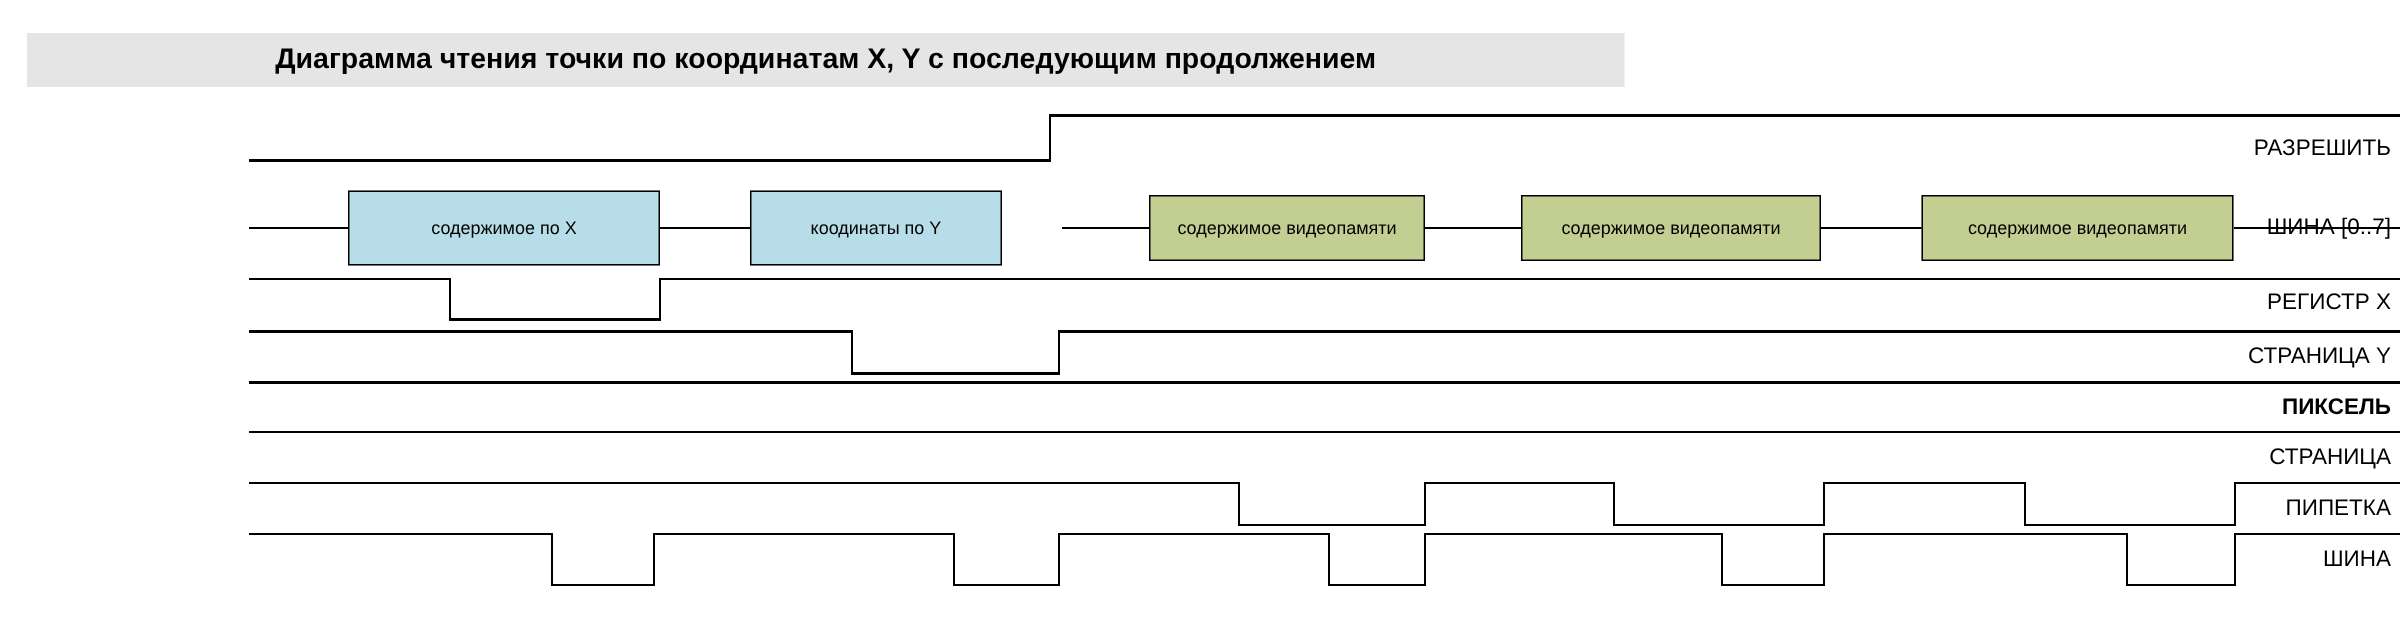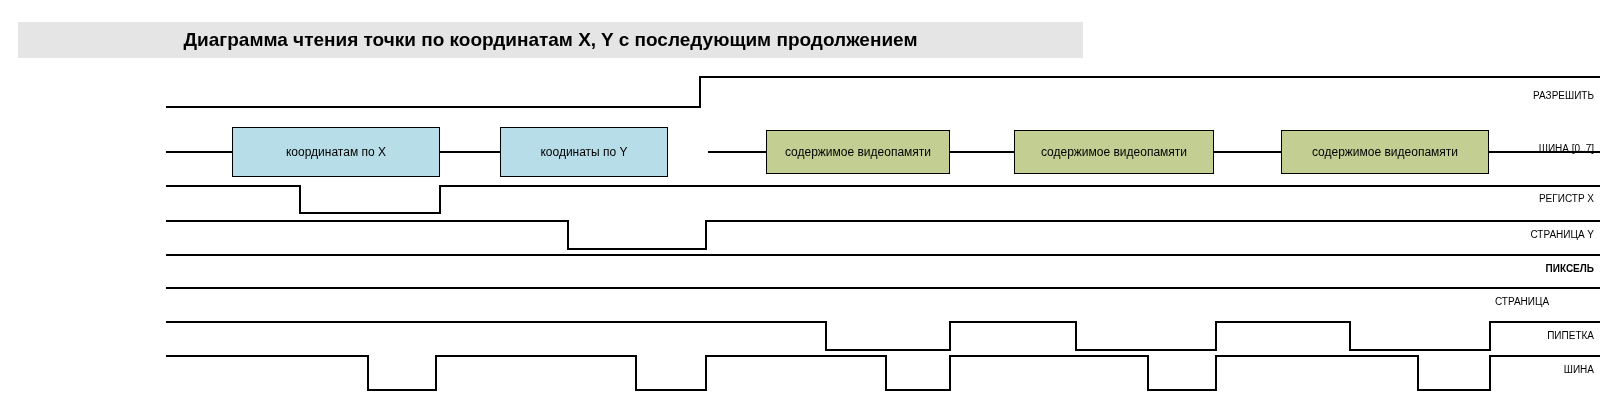--- a/index.html
+++ b/index.html
@@ -38,21 +38,21 @@
     font-size: 19px;
     font-weight: bold;
     color: #000000;
     white-space: nowrap;
   }
   .row-label {
     position: absolute;
     right: 0;
     width: 150px;
     text-align: right;
-    font-size: 10px;
+    font-size: 15px;
     color: #000000;
     white-space: nowrap;
     padding-right: 6px;
     box-sizing: border-box;
   }
   .svg-layer {
     position: absolute;
     left: 0; top: 0;
   }
   .bus-box {
@@ -74,21 +74,21 @@
 
   <div class="title-banner">
     <div class="title-text">Диаграмма чтения точки по координатам X, Y с последующим продолжением</div>
   </div>
 
   <div class="row-label" style="top:90px;">РАЗРЕШИТЬ</div>
   <div class="row-label" style="top:143px;">ШИНА [0..7]</div>
   <div class="row-label" style="top:193px;">РЕГИСТР X</div>
   <div class="row-label" style="top:229px;">СТРАНИЦА Y</div>
   <div class="row-label" style="top:263px;font-weight:bold;">ПИКСЕЛЬ</div>
-  <div class="row-label" style="top:296px;text-align:center;">СТРАНИЦА</div>
+  <div class="row-label" style="top:296px;">СТРАНИЦА</div>
   <div class="row-label" style="top:330px;">ПИПЕТКА</div>
   <div class="row-label" style="top:364px;">ШИНА</div>
 
   <svg class="svg-layer" width="1600" height="417">
     <g fill="none" stroke="#000000" stroke-width="1.6" shape-rendering="crispEdges">
 
       <path d="M166,107 L700,107 L700,77 L1600,77"></path>
 
       <path d="M166,152 L232,152 M440,152 L500,152 M708,152 L766,152 M950,152 L1014,152 M1214,152 L1281,152 M1489,152 L1600,152"></path>
 
@@ -100,21 +100,21 @@
 
       <path d="M166,288 L1600,288"></path>
 
       <path d="M166,322 L826,322 L826,350 L950,350 L950,322 L1076,322 L1076,350 L1216,350 L1216,322 L1350,322 L1350,350 L1490,350 L1490,322 L1600,322"></path>
 
       <path d="M166,356 L368,356 L368,390 L436,390 L436,356 L636,356 L636,390 L706,390 L706,356 L886,356 L886,390 L950,390 L950,356 L1148,356 L1148,390 L1216,390 L1216,356 L1418,356 L1418,390 L1490,390 L1490,356 L1600,356"></path>
     </g>
   </svg>
 
   <div class="bus-box" style="left:232px; top:127px; width:208px; height:50px; background:#b7dde8;">
-    <span>координатам по X</span>
+    <span>содержимое по X</span>
   </div>
   <div class="bus-box" style="left:500px; top:127px; width:168px; height:50px; background:#b7dde8;">
     <span>коодинаты по Y</span>
   </div>
   <div class="bus-box" style="left:766px; top:130px; width:184px; height:44px; background:#c3cf92;">
     <span>содержимое видеопамяти</span>
   </div>
   <div class="bus-box" style="left:1014px; top:130px; width:200px; height:44px; background:#c3cf92;">
     <span>содержимое видеопамяти</span>
   </div>

